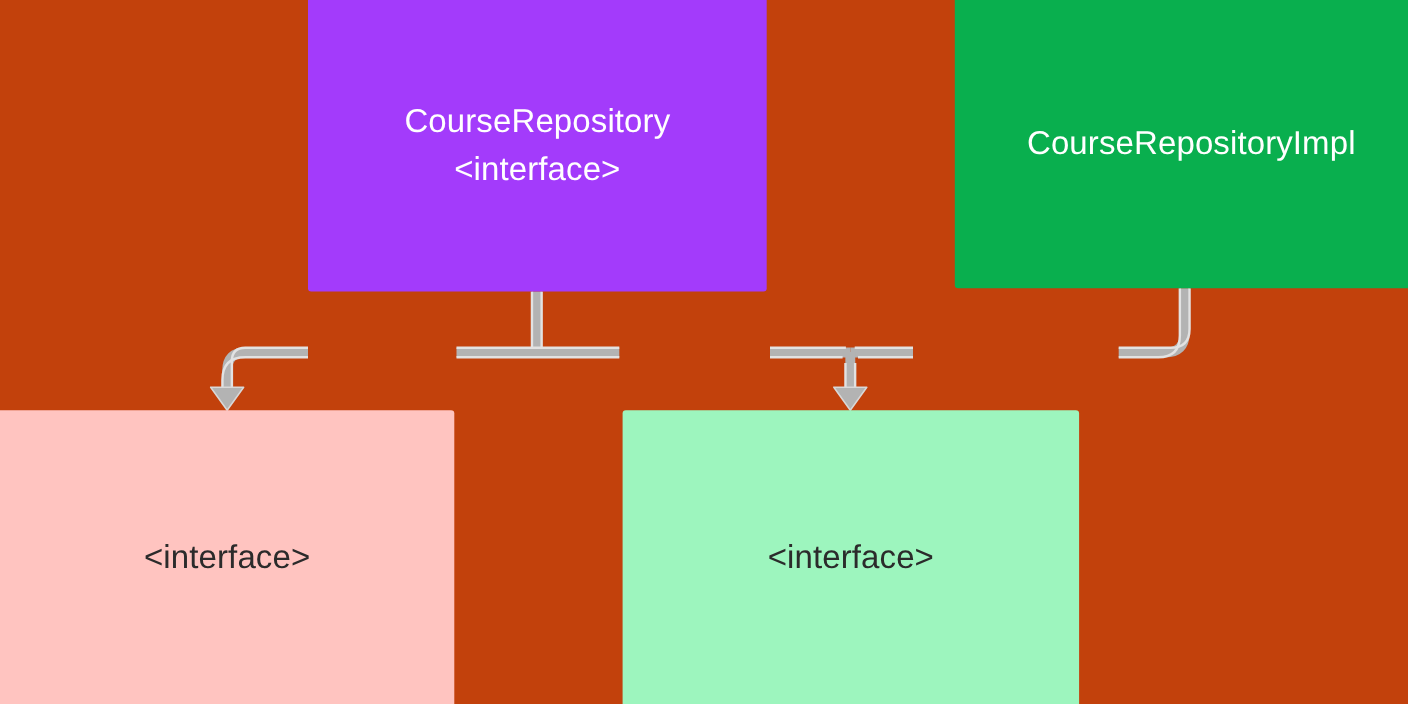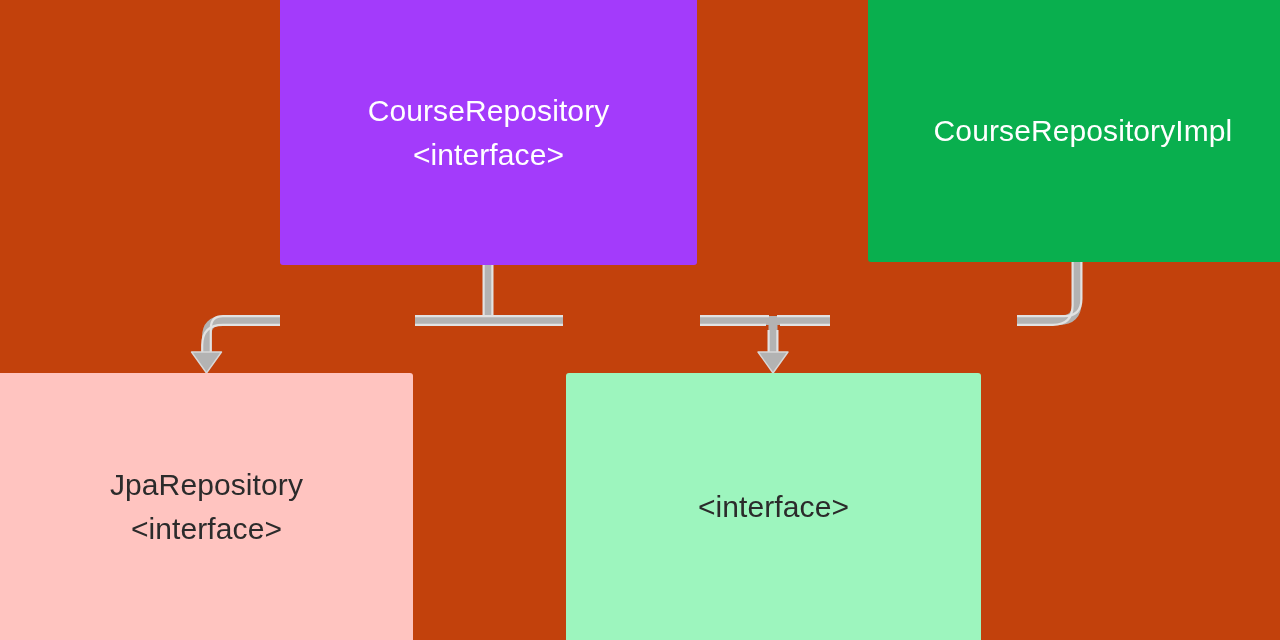--- a/index.html
+++ b/index.html
@@ -158,21 +158,20 @@
   <div class="node" id="node-course-repository">
     <span class="title">CourseRepository</span>
     <span class="stereotype">&lt;interface&gt;</span>
   </div>
 
   <div class="node" id="node-course-repository-impl">
     <span class="title">CourseRepositoryImpl</span>
   </div>
 
   <div class="node" id="node-jpa-repository">
-    <span class="title">JpaRepository</span>
     <span class="stereotype">&lt;interface&gt;</span>
   </div>
 
   <div class="node" id="node-custom-course-repository">
     <span class="stereotype">&lt;interface&gt;</span>
   </div>
 
 </div>
 
 </body></html>

